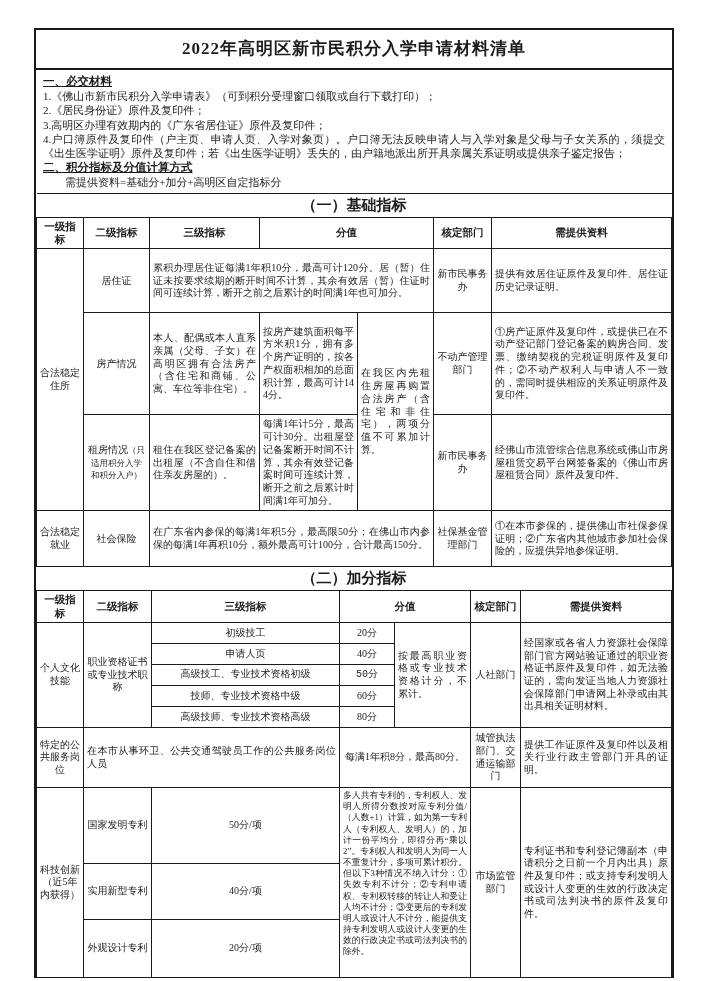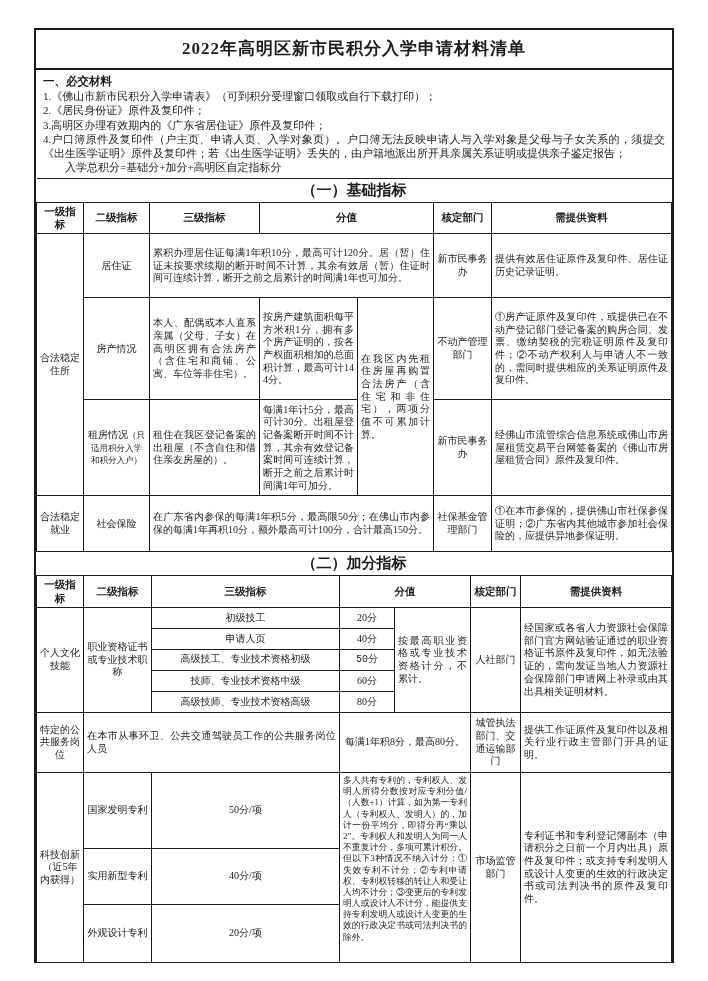--- a/index.html
+++ b/index.html
@@ -10,21 +10,21 @@
     font-family:"Liberation Serif","DejaVu Serif",serif;
     overflow:hidden;
   }
   .doc{border:2px solid #1a1a1a;border-bottom:none;}
   .title-box{
     border-bottom:2px solid #1a1a1a;
     text-align:center;font-size:17px;font-weight:bold;
     padding:7px 4px 8px 4px;letter-spacing:1px;
   }
   .sections{padding:4px 7px 3px 7px;font-size:11px;line-height:1.3;}
-  .sec-heading{font-weight:bold;font-size:11.5px;}
+  .sec-heading{font-weight:bold;font-size:11.5px;text-decoration:underline;}
   .sec-item{text-align:justify;}
   .formula{padding-left:22px;}
   table{width:100%;border-collapse:collapse;table-layout:fixed;}
   td{
     border:1px solid #1a1a1a;
     font-size:10px;line-height:1.27;
     padding:2px 3px;vertical-align:middle;
     word-break:break-all;
   }
   tr.banner td{border-left:none;border-right:none;font-weight:bold;text-align:center;font-size:15px;padding:2px;}
@@ -46,21 +46,22 @@
 
     <div class="sections">
       <div>
         <div class="sec-heading">一、必交材料</div>
         <div class="sec-item">1.《佛山市新市民积分入学申请表》（可到积分受理窗口领取或自行下载打印）；</div>
         <div class="sec-item">2.《居民身份证》原件及复印件；</div>
         <div class="sec-item">3.高明区办理有效期内的《广东省居住证》原件及复印件；</div>
         <div class="sec-item">4.户口簿原件及复印件（户主页、申请人页、入学对象页）。户口簿无法反映申请人与入学对象是父母与子女关系的，须提交《出生医学证明》原件及复印件；若《出生医学证明》丢失的，由户籍地派出所开具亲属关系证明或提供亲子鉴定报告；</div>
       </div>
       <div>
-        <div class="formula">入学总积分=基础分+加分+高明区自定指标分</div>
+        <div class="sec-heading">二、积分指标及分值计算方式</div>
+        <div class="formula">需提供资料=基础分+加分+高明区自定指标分</div>
       </div>
     </div>
 
     <table class="tblA">
       <colgroup>
         <col style="width:47px">
           <col style="width:66px">
           <col style="width:110px">
         <col style="width:98px">
           <col style="width:76px">

